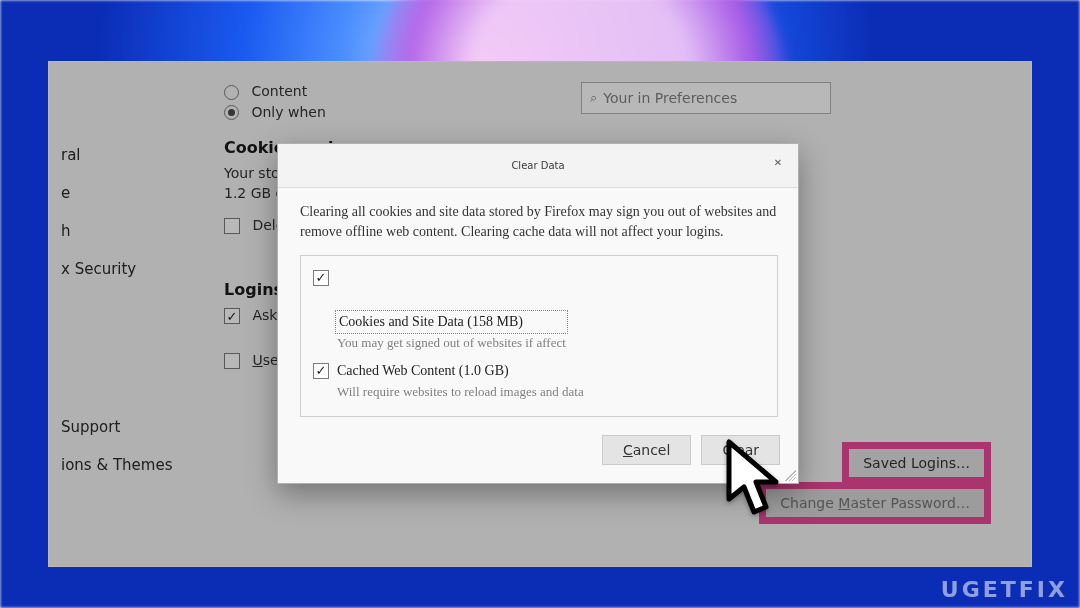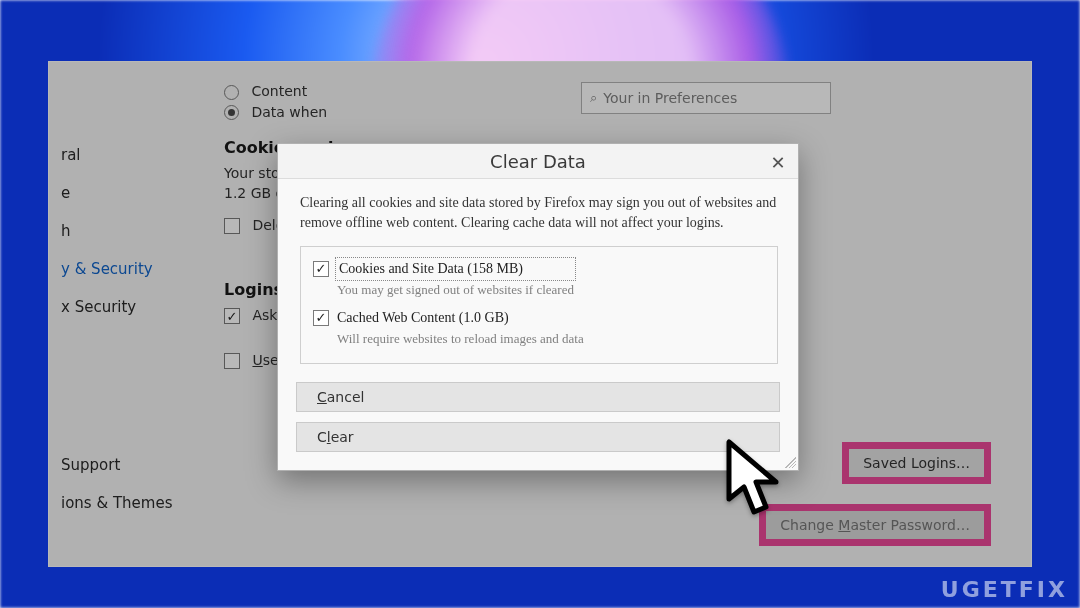--- a/index.html
+++ b/index.html
@@ -49,34 +49,34 @@
   .btn { display:inline-block; background:#e2e2e2; border:7px solid #ec4899; padding:6px 14px; font-size:14px; color:#333;}
   .u { text-decoration: underline; text-decoration-thickness:1px;}
 
   
   .modal {
     position: absolute; left: 277px; top: 143px; width: 522px;
     background: #f9f9f9; border: 1px solid #b0b0b0;
     box-shadow: 0 10px 28px rgba(0,0,0,0.35);
   }
   .modal-titlebar {
-    height: 35px; display:flex; align-items:center; justify-content:center;
-    border-bottom: 1px solid #dcdcdc; position:relative; font-size:18px; color:#3a3a3a;
+    height: 44px; display:flex; align-items:center; justify-content:center;
+    border-bottom: 1px solid #dcdcdc; position:relative; font-size:10px; color:#3a3a3a;
     background:#f3f3f3;
   }
   .modal-close { position:absolute; right:10px; top:8px; width:20px; height:20px; display:flex; align-items:center; justify-content:center; color:#555; cursor:pointer; }
   .modal-body { padding: 14px 20px 4px 22px; color:#333; font-size:14px; line-height:1.45;font-family:Liberation Serif, serif; }
   .opt-box { border:1px solid #cfcfcf; margin-top:12px; padding: 8px 10px 10px 10px; }
   .opt { display:flex; align-items:flex-start; padding:4px 2px;}
   .opt .chk{margin-top:2px;}
   .opt .txts{display:flex; flex-direction:column;}
   .opt .title{color:#222;}
   .opt .sub{color:#818181; font-size:13px; margin-top:2px;}
-  .opt-box .opt.first .title{ outline:1px dotted #888; outline-offset:1px; padding:0 2px; display:inline-block;}
-  .modal-footer { display:flex; justify-content:flex-end; gap:10px; padding: 14px 18px 18px; flex-direction: column; }
+  .opt-box .opt.first .title{ outline:1px dotted #888; outline-offset:1px; padding:0 2px; display:inline-block;margin-top:44px;}
+  .modal-footer { display:flex; justify-content:flex-end; gap:10px; padding: 14px 18px 18px; }
   .mbtn { background:#e4e4e4; border:1px solid #cacaca; padding:6px 20px; font-size:14px; color:#333;}
   .corner-grip {
     position:absolute; right:2px; bottom:2px; width:14px; height:14px;
     background:
       linear-gradient(135deg, transparent 60%, #b8b8b8 60%, #b8b8b8 65%, transparent 65%,
                       transparent 72%, #b8b8b8 72%, #b8b8b8 77%, transparent 77%,
                       transparent 84%, #b8b8b8 84%, #b8b8b8 89%, transparent 89%);
   }
 
   
@@ -93,36 +93,35 @@
 
   <div class="search-box">
     <span class="ic">⌕</span>
     <span>Your in Preferences</span>
   </div>
 
   <div class="sidebar-items">
     <div>ral</div>
     <div>e</div>
     <div>h</div>
-    <div class="sel">y &amp; Security</div>
     <div>x Security</div>
     <div style="height:120px"></div>
     <div>Support</div>
     <div>ions &amp; Themes</div>
   </div>
 
   <div class="content">
     <div style="height:5px"></div>
     <div class="line">
       <span class="radio"></span>
       <span>Content</span>
     </div>
     <div class="line">
       <span class="radio checked"></span>
-      <span>Data when</span>
+      <span>Only when</span>
     </div>
 
     <div class="h">Cookies and</div>
     <div class="line">Your stored co</div>
     <div class="line">1.2 GB of disk</div>
     <div class="line" style="margin-top:16px">
       <span class="chk"></span>
       <span>Delete coo</span>
     </div>
 
@@ -134,21 +133,21 @@
 
     <div style="position:absolute; right:40px; top:380px;">
       <span class="btn">Saved Logins…</span>
     </div>
 
     <div class="line" style="margin-top:28px">
       <span class="chk"></span>
       <span><span class="u">U</span>se a master password</span>
     </div>
 
-    <div style="position:absolute; right:40px; top:420px;margin-top:22px;">
+    <div style="position:absolute; right:40px; top:420px;">
       <span class="btn" style="background:#d8d8d8;color:#777">
         Change <span class="u">M</span>aster Password…
       </span>
     </div>
 
   </div>
 
   <div class="dim"></div>
 </div>
 
@@ -158,21 +157,21 @@
     <span class="modal-close">✕</span>
   </div>
   <div class="modal-body">
     <div>Clearing all cookies and site data stored by Firefox may sign you out of websites and remove offline web content. Clearing cache data will not affect your logins.</div>
 
     <div class="opt-box">
       <div class="opt first">
         <span class="chk checked"></span>
         <span class="txts">
           <span class="title">Cookies and Site Data (158 MB)</span>
-          <span class="sub">You may get signed out of websites if cleared</span>
+          <span class="sub">You may get signed out of websites if affect</span>
         </span>
       </div>
       <div class="opt">
         <span class="chk checked"></span>
         <span class="txts">
           <span class="title">Cached Web Content (1.0 GB)</span>
           <span class="sub">Will require websites to reload images and data</span>
         </span>
       </div>
     </div>

